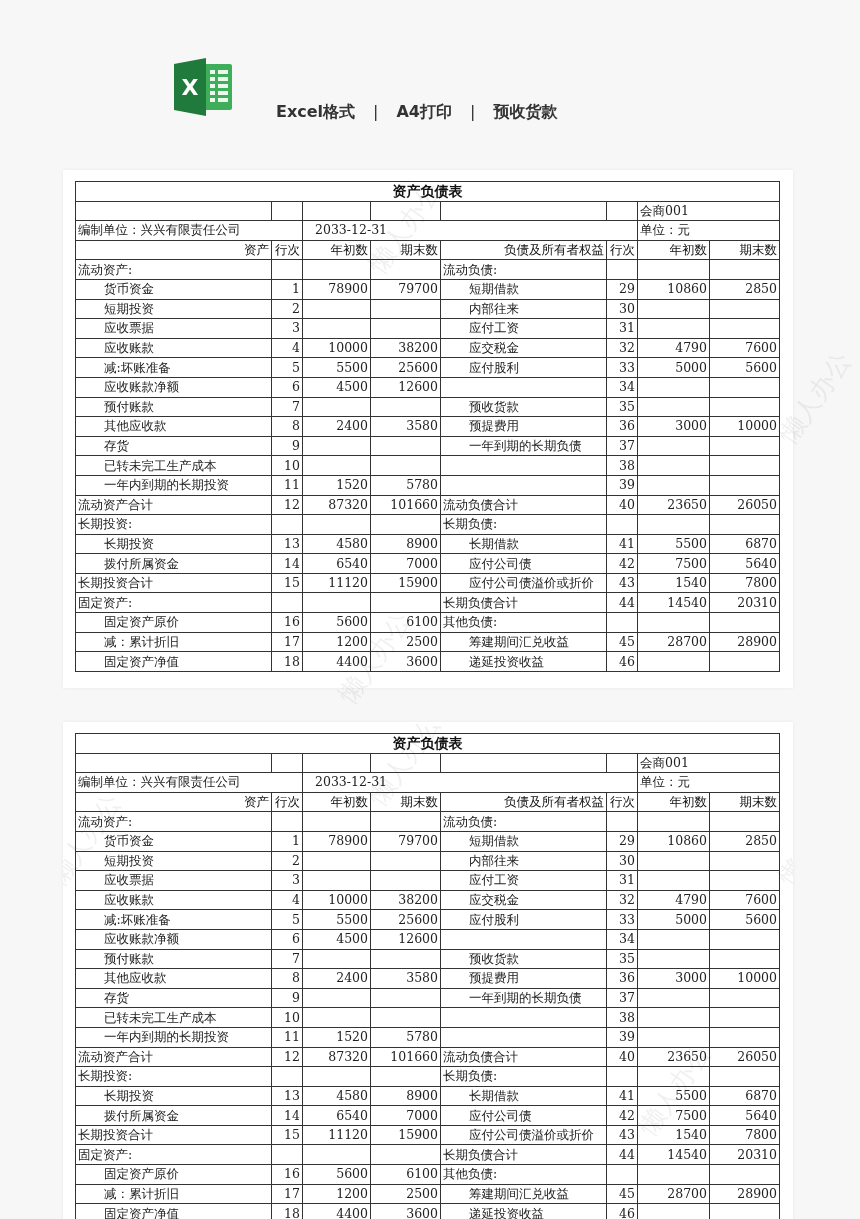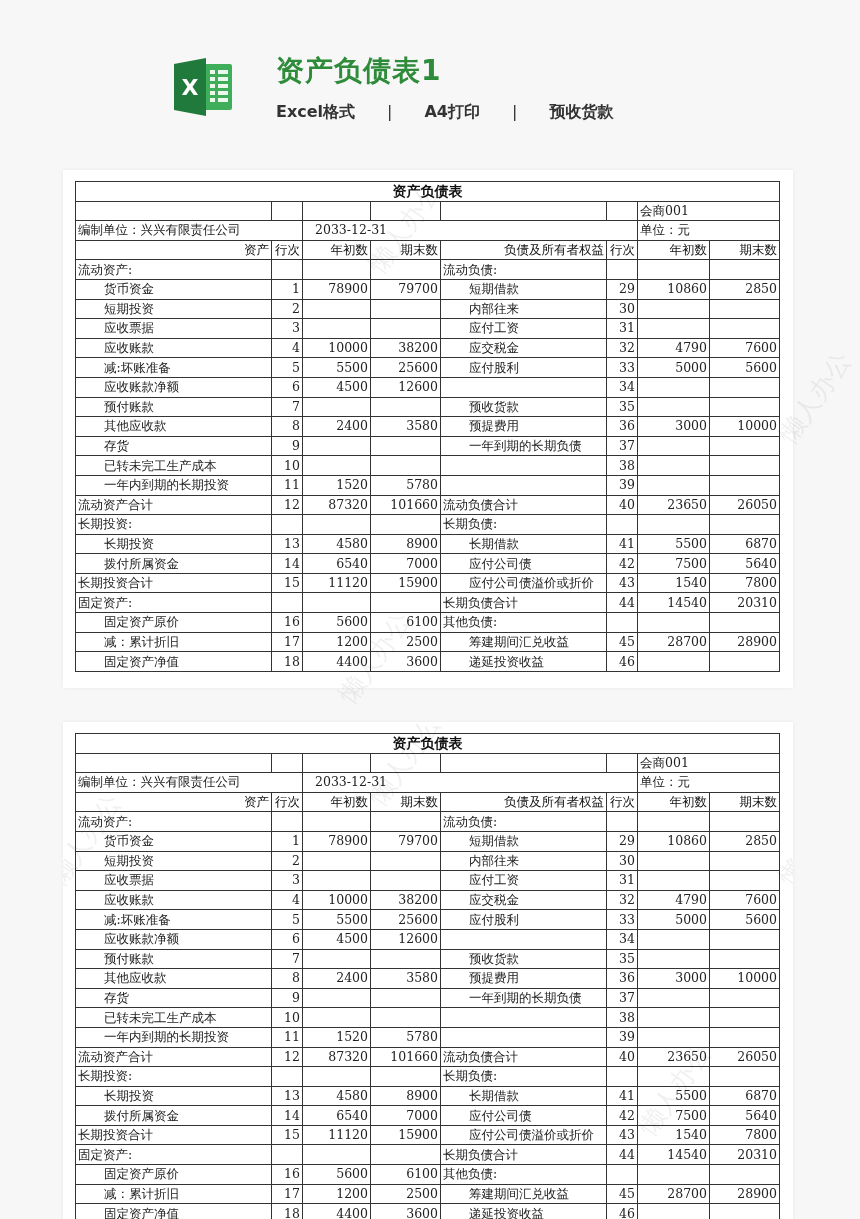--- a/index.html
+++ b/index.html
@@ -13,21 +13,21 @@
   .xl-icon { position:absolute; left:172px; top:56px; width:62px; height:62px; }
   .title {
     position:absolute; left:276px; top:52px;
     font-family: "DejaVu Sans", "Liberation Sans", sans-serif;
     font-weight:bold; font-size:28px; color:#2e8b3a; letter-spacing:1px;
   }
   .subtitle {
     position:absolute; left:276px; top:102px;
     font-family: "DejaVu Sans", "Liberation Sans", sans-serif;
     font-weight:bold; font-size:16px; color:#333;
-    display:flex; gap:14px;
+    display:flex; gap:0;
   }
   .subtitle .sep { margin:0 18px; color:#333; font-weight:normal; }
 
   .card {
     position:absolute; left:63px; width:730px; background:#fff;
     box-shadow:0 0 4px rgba(0,0,0,0.06);
   }
   .card1 { top:170px; height:518px; }
   .card2 { top:722px; height:497px; overflow:hidden; }
 
@@ -74,21 +74,20 @@
       <rect x="38" y="28" width="5" height="4"></rect>
         <rect x="46" y="28" width="10" height="4"></rect>
       <rect x="38" y="35" width="5" height="4"></rect>
         <rect x="46" y="35" width="10" height="4"></rect>
       <rect x="38" y="42" width="5" height="4"></rect>
         <rect x="46" y="42" width="10" height="4"></rect>
     </g>
     <path d="M2 8 L34 2 L34 60 L2 54 Z" fill="#1f7a3b"></path>
     <text x="18" y="39" text-anchor="middle" font-family="DejaVu Sans, sans-serif" font-weight="bold" font-size="22" fill="#ffffff">X</text>
   </svg>
-  <div class="title">资产负债表1</div>
   <div class="subtitle">
     <span>Excel格式</span>
     <span class="sep">|</span>
     <span>A4打印</span>
     <span class="sep">|</span>
     <span>预收货款</span>
   </div>
 </div>
 
 <div class="card card1">

